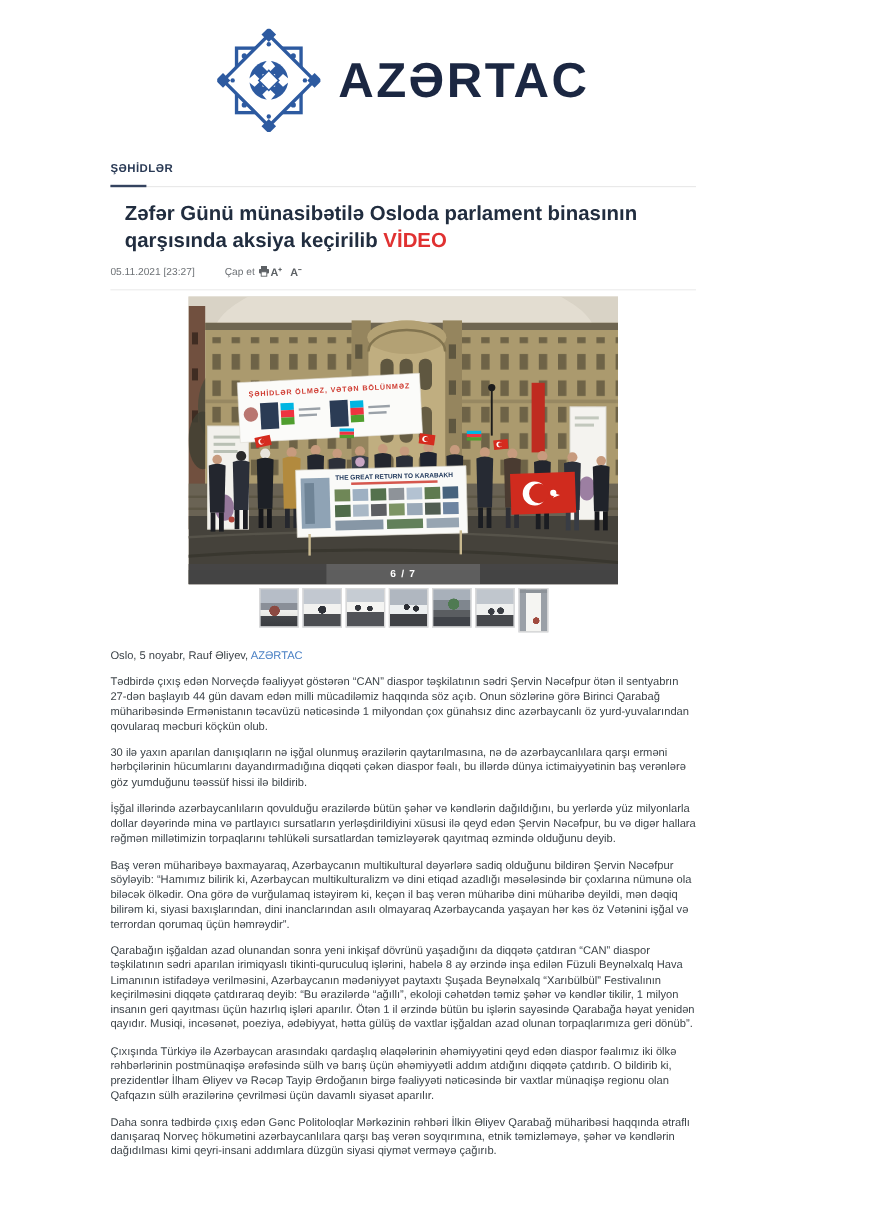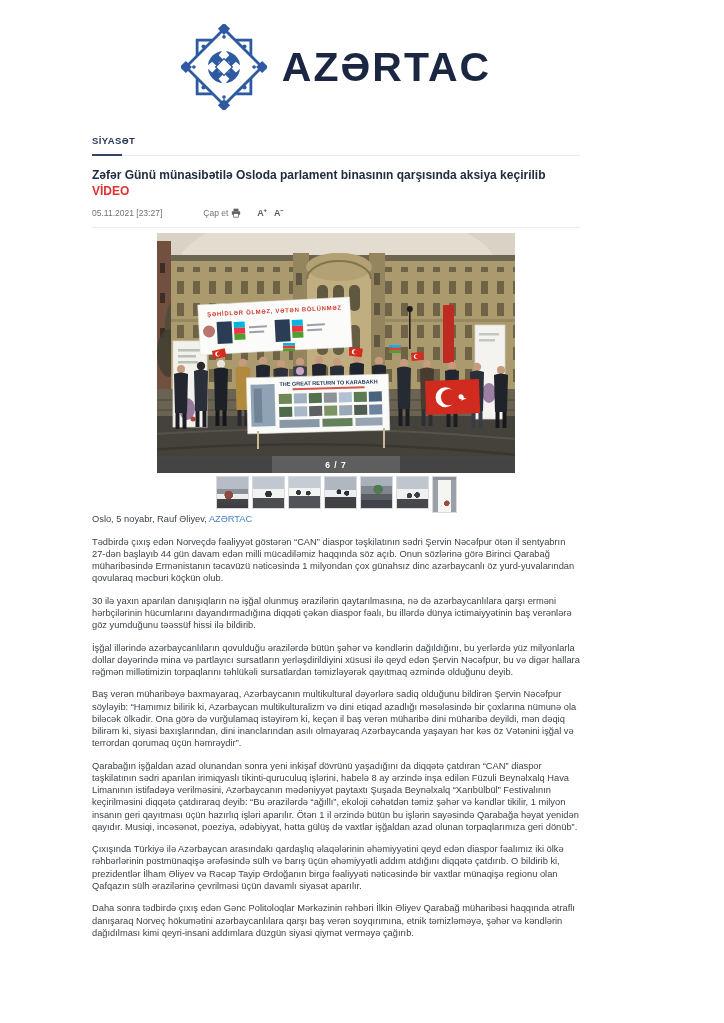--- a/index.html
+++ b/index.html
@@ -11,24 +11,24 @@
   .emblem{width:86px;height:86px;display:block;}
   .brand-text{font-size:41px;font-weight:bold;color:#1b2742;letter-spacing:2px;}
 
   
   .content{width:488px;margin:20px auto 0;}
 
   .category-row{position:relative;border-bottom:1px solid #e9e9e9;padding-bottom:7px;margin-bottom:11px;}
   .category-label{font-size:9.5px;font-weight:bold;color:#2a3a55;letter-spacing:.4px;}
   .category-underline{position:absolute;left:0;bottom:-1px;width:30px;height:2px;background:#34435f;}
 
-  .title{font-size:12px;font-weight:bold;color:#212d3f;margin:0 0 7px;line-height:1.35;}
+  .title{font-size:17px;font-weight:bold;color:#212d3f;margin:0 12px 7px;line-height:1.35;}
   .video-tag{color:#e03131;}
 
-  .meta-row{display:flex;align-items:center;gap:16px;font-size:8.5px;color:#6e7276;padding-bottom:8px;border-bottom:1px solid #ededed;}
+  .meta-row{display:flex;align-items:center;font-size:8.5px;color:#6e7276;padding-bottom:8px;border-bottom:1px solid #ededed;}
   .print-btn{display:inline-flex;align-items:center;gap:3px;cursor:pointer;color:#6e7276;margin-left:25px;}
   .print-icon{width:10px;height:10px;}
   .font-controls{display:inline-flex;gap:7px;font-weight:bold;color:#5d6165;}
   .fc{cursor:pointer;font-size:9px;}
 
   
   .gallery{width:358px;margin:5px auto 0;}
   .photo-frame{position:relative;width:358px;height:240px;overflow:hidden;background:#d9d3c6;}
   .photo-svg{display:block;width:358px;height:240px;}
   .photo-caption{position:absolute;bottom:0;left:0;right:0;height:17px;background:rgba(70,70,70,.93);display:flex;justify-content:center;}
@@ -39,21 +39,21 @@
   .thumb:last-child{width:23px;height:35px;}
   .t1{background-image:radial-gradient(circle at 38% 58%, #8c4a42 0 16%, rgba(0,0,0,0) 17%),linear-gradient(180deg,#b6bdc7 0%,#b6bdc7 38%,#8a8f98 38%,#8a8f98 55%,#f0f0ee 55%,#e8e8e4 72%,#44464a 72%,#3a3c40 100%);}
   .t2{background-image:radial-gradient(circle at 50% 55%, #2e3138 0 14%, rgba(0,0,0,0) 15%),linear-gradient(180deg,#c2c8d0 0%,#c2c8d0 40%,#f2f2f0 40%,#f2f2f0 68%,#4b4d51 68%,#4b4d51 100%);}
   .t3{background-image:radial-gradient(circle at 30% 50%, #33363c 0 9%, rgba(0,0,0,0) 10%),radial-gradient(circle at 62% 52%, #33363c 0 9%, rgba(0,0,0,0) 10%),linear-gradient(180deg,#c6ccd3 0%,#c6ccd3 35%,#f4f4f2 35%,#f4f4f2 62%,#515358 62%,#515358 100%);}
   .t4{background-image:radial-gradient(circle at 45% 48%, #2b2e34 0 10%, rgba(0,0,0,0) 11%),radial-gradient(circle at 70% 52%, #2b2e34 0 9%, rgba(0,0,0,0) 10%),linear-gradient(180deg,#b0b7c0 0%,#b0b7c0 42%,#eceff0 42%,#eceff0 66%,#3f4145 66%,#3f4145 100%);}
   .t5{background-image:radial-gradient(circle at 55% 40%, #4f7a52 0 18%, rgba(0,0,0,0) 19%),linear-gradient(180deg,#a8b0ba 0%,#a8b0ba 30%,#7f868e 30%,#7f868e 55%,#5a5d61 55%,#5a5d61 75%,#404349 75%,#404349 100%);}
   .t6{background-image:radial-gradient(circle at 40% 60%, #3a3d43 0 10%, rgba(0,0,0,0) 11%),radial-gradient(circle at 65% 58%, #3a3d43 0 10%, rgba(0,0,0,0) 11%),linear-gradient(180deg,#c0c6cd 0%,#c0c6cd 40%,#eff0ef 40%,#eff0ef 70%,#46484c 70%,#46484c 100%);}
   .t7{background-image:radial-gradient(circle at 60% 75%, #a04a3e 0 9%, rgba(0,0,0,0) 10%),linear-gradient(180deg,#8d9399 0%,#8d9399 10%, rgba(0,0,0,0) 10%),linear-gradient(90deg,#9aa0a7 0%,#9aa0a7 22%,#f5f5f2 22%,#f5f5f2 78%,#9aa0a7 78%,#9aa0a7 100%);}
 
   
-  .article-body{font-size:9.3px;color:#3d4449;line-height:1.32;}
+  .article-body{margin-top:13px;font-size:9.3px;color:#3d4449;line-height:1.32;}
   .para{margin:0 0 10px;}
   .inline-link{color:#4a80c4;text-decoration:none;cursor:pointer;}
 </style>
 </head>
 <body>
 
 <div class="page">
 
   <div class="header">
     <svg class="emblem" viewBox="0 0 80 80">
@@ -86,21 +86,21 @@
         <rect x="34.5" y="34.5" width="11" height="11"></rect>
         <rect x="34.5" y="34.5" width="11" height="11" transform="rotate(45 40 40)"></rect>
       </g>
     </svg>
     <div class="brand-text">AZƏRTAC</div>
   </div>
 
   <div class="content">
 
     <div class="category-row">
-      <span class="category-label">SİYASƏT</span>
+      <span class="category-label">ŞƏHİDLƏR</span>
       <span class="category-underline"></span>
     </div>
 
     <h1 class="title"><span>Zəfər Günü münasibətilə Osloda parlament binasının qarşısında aksiya keçirilib</span> <span class="video-tag">VİDEO</span></h1>
 
     <div class="meta-row">
       <span>05.11.2021 [23:27]</span>
       <span class="print-btn">
         <span>Çap et</span>
         <svg class="print-icon" viewBox="0 0 12 12">

